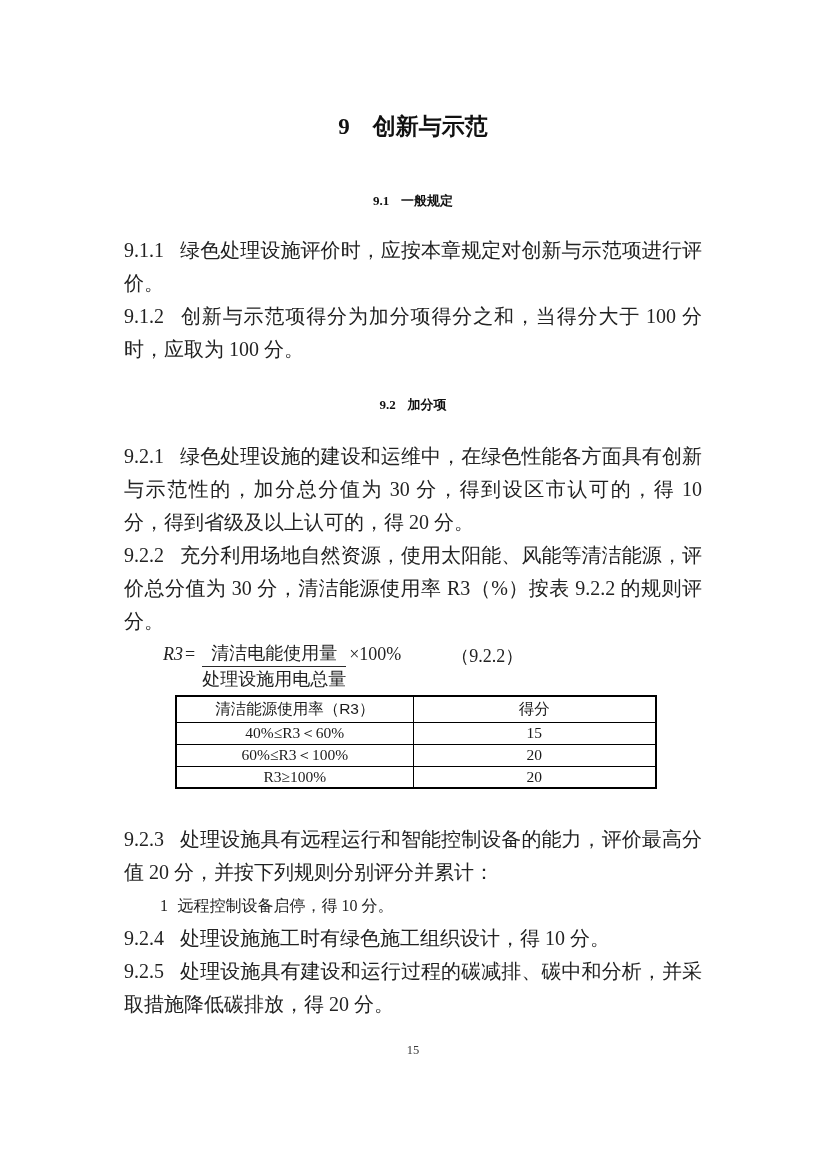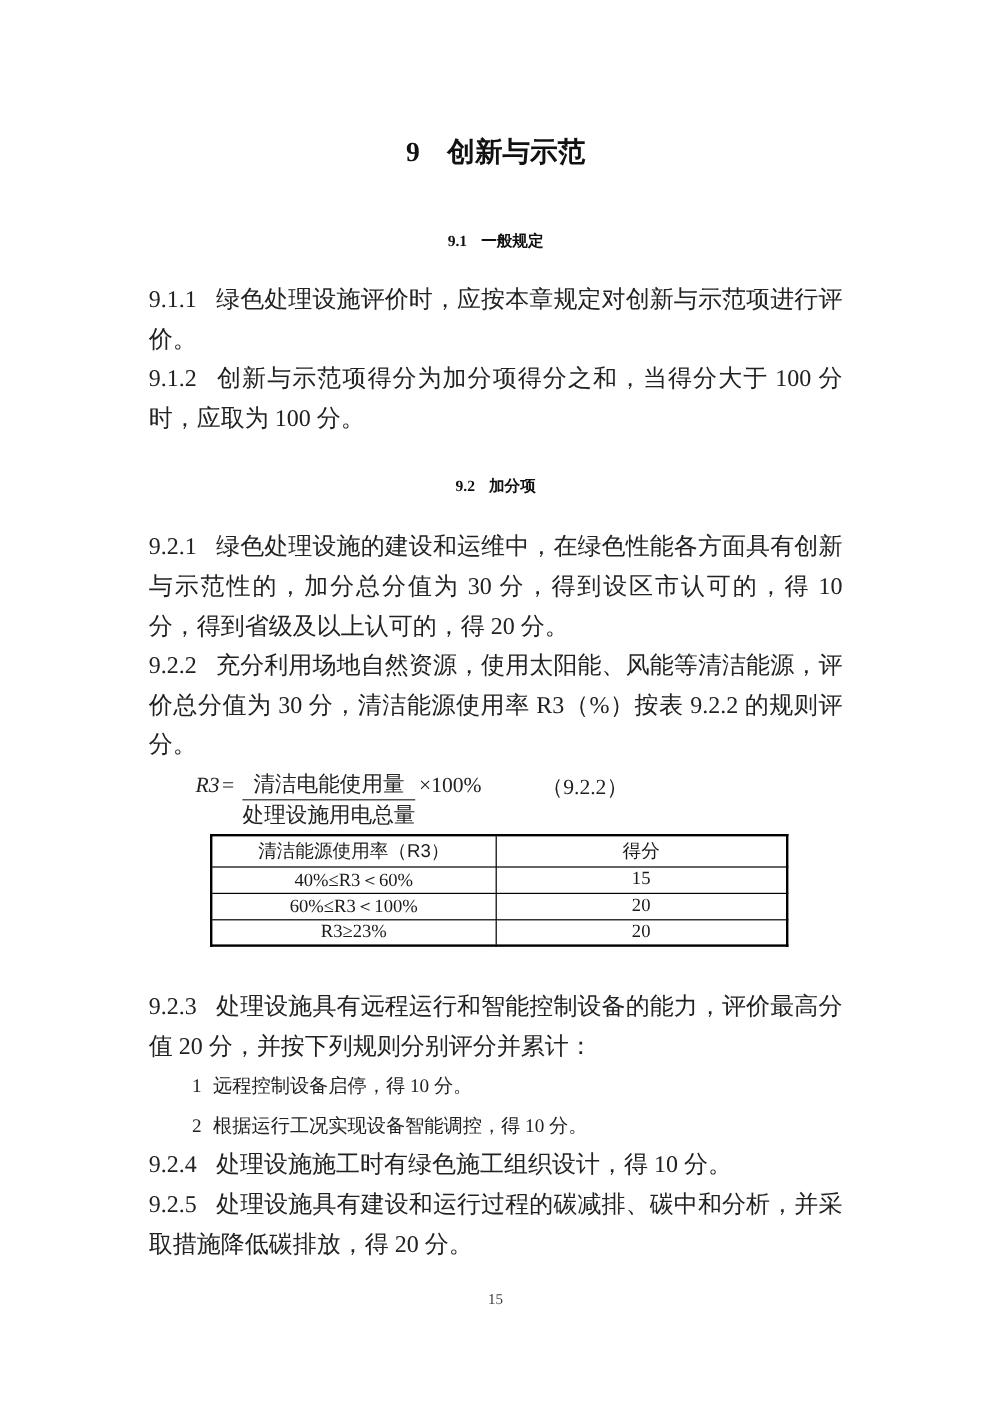--- a/index.html
+++ b/index.html
@@ -196,37 +196,34 @@
       <tbody>
         <tr>
           <td>40%≤R3＜60%</td>
           <td>15</td>
         </tr>
         <tr>
           <td>60%≤R3＜100%</td>
           <td>20</td>
         </tr>
         <tr>
-          <td>R3≥23%</td>
+          <td>R3≥100%</td>
           <td>20</td>
         </tr>
       </tbody>
     </table>
 
     <p class="clause p-923">
       <span class="c-num">9.2.3</span><span>处理设施具有远程运行和智能控制设备的能力，评价最高分值 20 分，并按下列规则分别评分并累计：</span>
     </p>
 
     <p class="list-item">
       <span class="li-num">1</span><span>远程控制设备启停，得 10 分。</span>
     </p>
 
-    <p class="list-item">
-      <span class="li-num">2</span><span>根据运行工况实现设备智能调控，得 10 分。</span>
-    </p>
 
     <p class="clause">
       <span class="c-num">9.2.4</span><span>处理设施施工时有绿色施工组织设计，得 10 分。</span>
     </p>
 
     <p class="clause">
       <span class="c-num">9.2.5</span><span>处理设施具有建设和运行过程的碳减排、碳中和分析，并采取措施降低碳排放，得 20 分。</span>
     </p>
 
     <div class="page-number">15</div>

